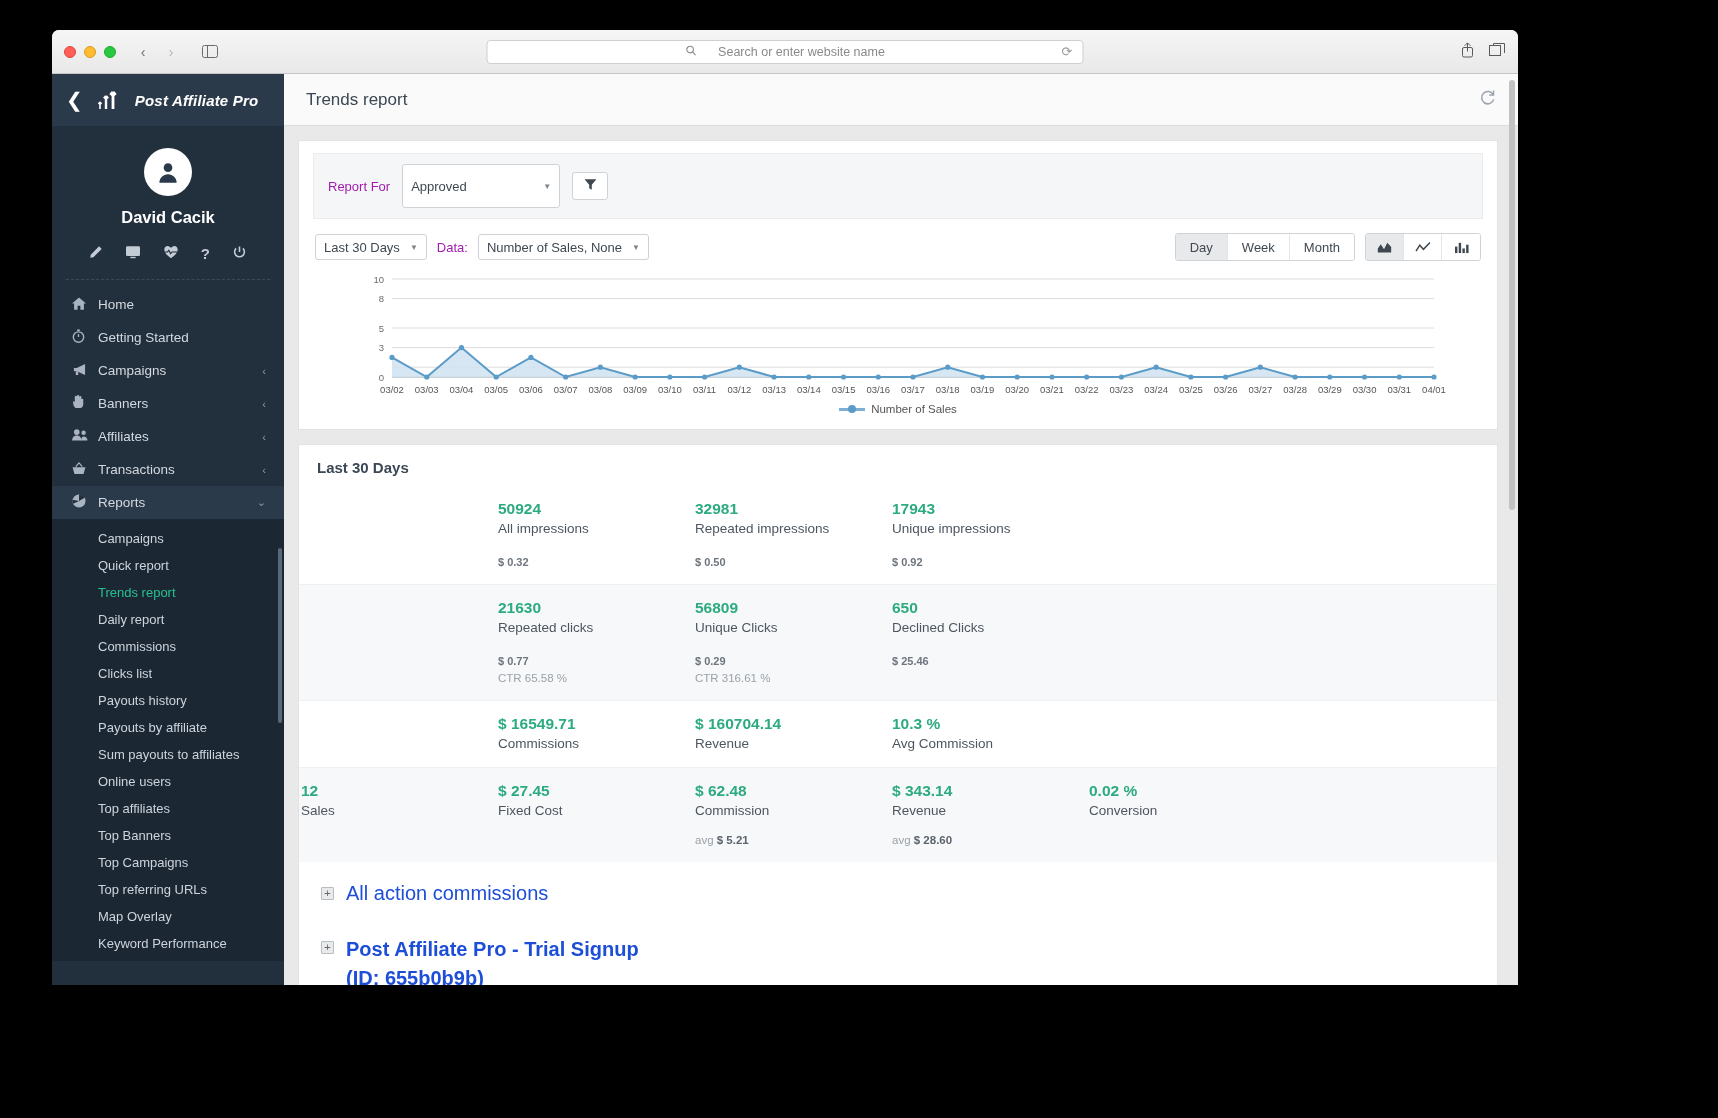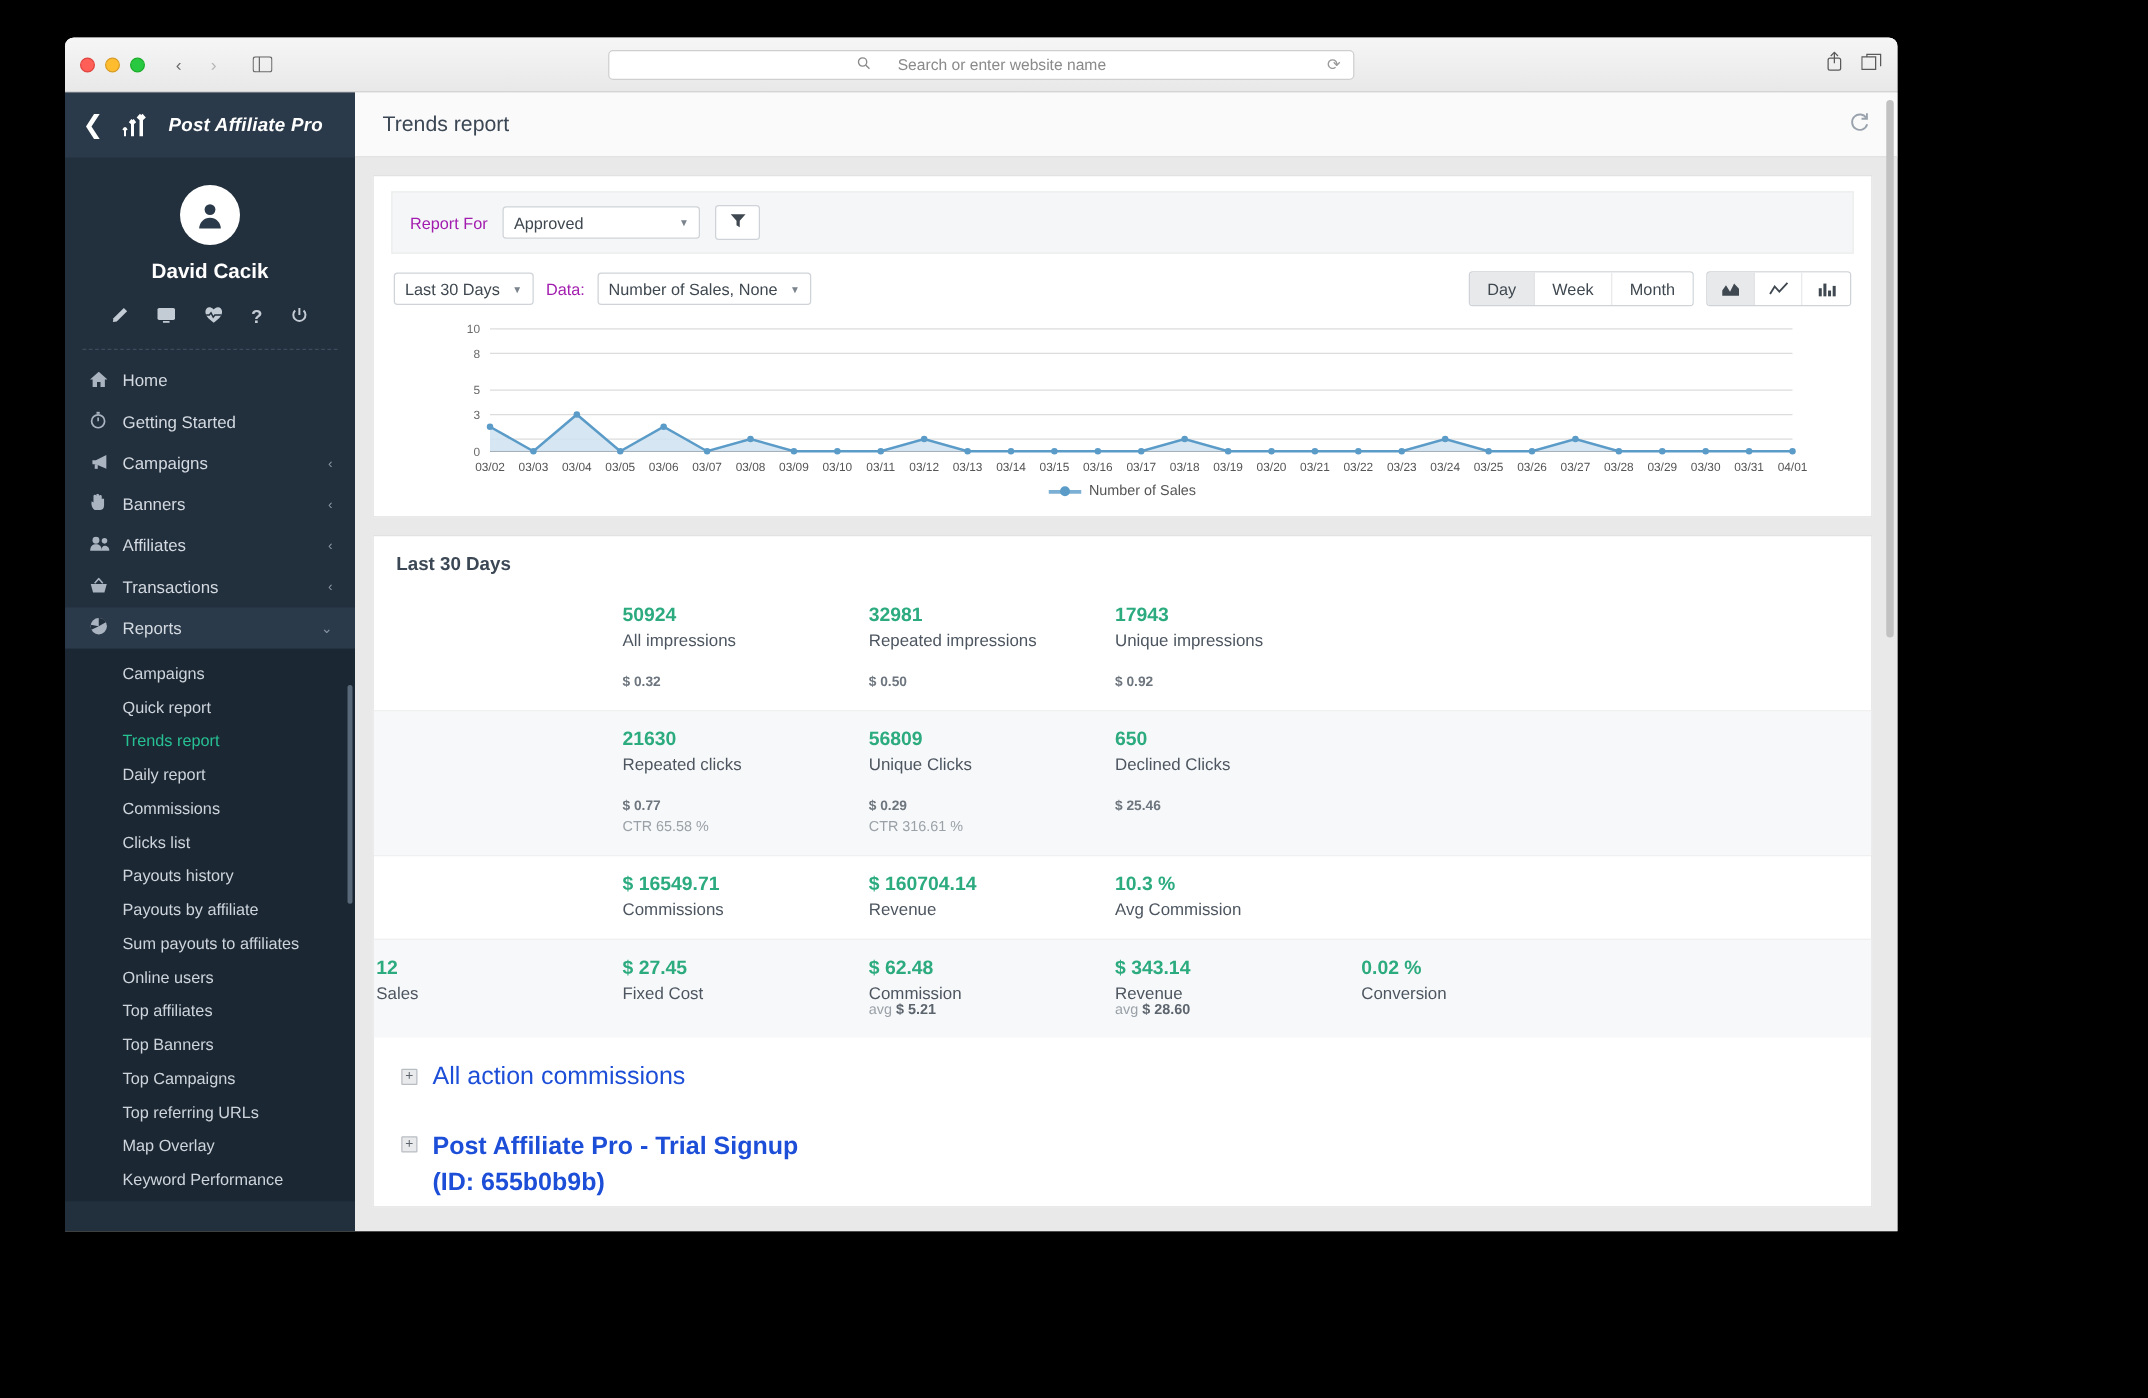--- a/index.html
+++ b/index.html
@@ -128,21 +128,21 @@
   
   .filtercard { padding: 12px 14px 16px; }
   .frow1 {
     background:#f5f6f7; border:1px solid #ececec;
     display:flex; align-items:center; gap:12px;
     padding: 10px 14px; margin-bottom: 14px;
   }
   .flabel { font-size: 13px; color:#a21caf;}
   .select {
     background:#fff; border:1px solid #cfd3d7; border-radius:3px;
-    height: 26px; display:flex; align-items:center;
+    height: 44px; display:flex; align-items:center;
     padding: 0 8px; font-size: 13px; color:#3f4850;
     min-width: 158px; justify-content:space-between; gap: 10px; cursor:pointer;
   }
   .select .ar { font-size: 8px; color:#7b848d; }
   .fbtn {
     width: 36px; height: 28px; background:#fff; border:1px solid #cfd3d7;
     border-radius: 3px; display:flex; align-items:center; justify-content:center;
     color:#3f4850; font-size: 13px; cursor:pointer;
   }
   .frow2 { display:flex; align-items:center; gap: 10px; padding: 0 2px; }
@@ -179,21 +179,21 @@
   .statscard { margin-top: 14px; }
   .stats-title { font-size: 15px; font-weight:bold; color:#3b4754; padding: 14px 18px 10px;}
   .srow { display:flex; padding: 14px 0 16px; border-top:1px solid #f0f0f0;}
   .srow.alt { background:#f7f8f9; }
   .srow.first { border-top:0; }
   .scell { flex: 0 0 197px; padding-left: 2px;}
   .snum { font-size: 15.5px; font-weight:bold; color:#2cab7f; margin-bottom:3px;}
   .slbl { font-size: 13.5px; color:#4d5660; }
   .ssub { font-size: 11px; color:#6d757e; font-weight:bold; margin-top:20px;}
   .sctr { font-size: 11.5px; color:#9aa1a8; margin-top:5px;}
-  .savg { font-size: 11.5px; color:#9aa1a8; margin-top:0;}
+  .savg { font-size: 11.5px; color:#9aa1a8; margin-top:16px;}
   .savg b { color:#5c646d; }
   
   .expander { display:flex; align-items:center; gap: 12px; padding: 20px 22px 4px;}
   .plusbox {
     width: 13px; height: 13px; border:1px solid #b8bdc2; background:#e9eaec;
     display:flex; align-items:center; justify-content:center;
     font-size:11px; color:#5d646b; line-height:1; border-radius:1px;
   }
   .exp-title { font-size: 20px; color:#1d4ed8; }
   .exp-title.bold { font-weight: bold; line-height: 1.45;}

